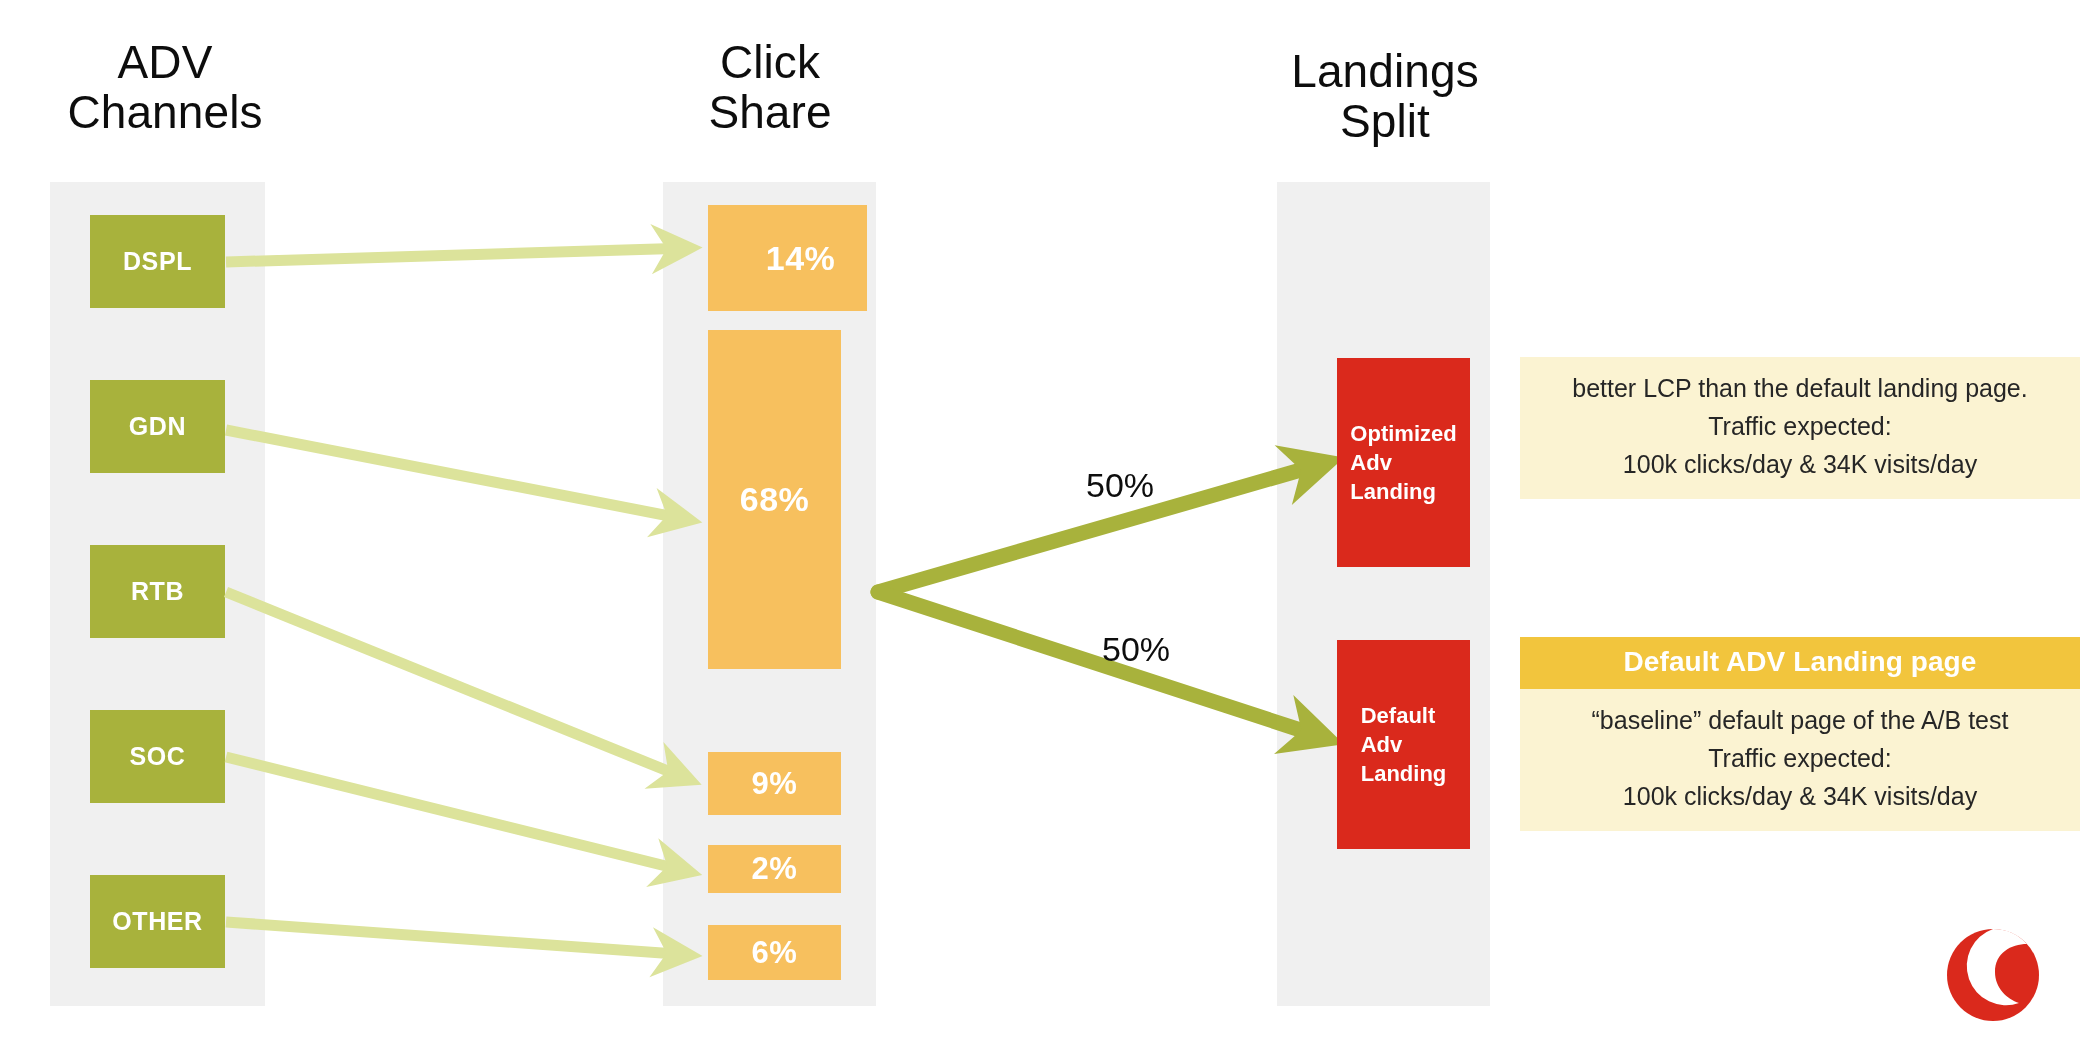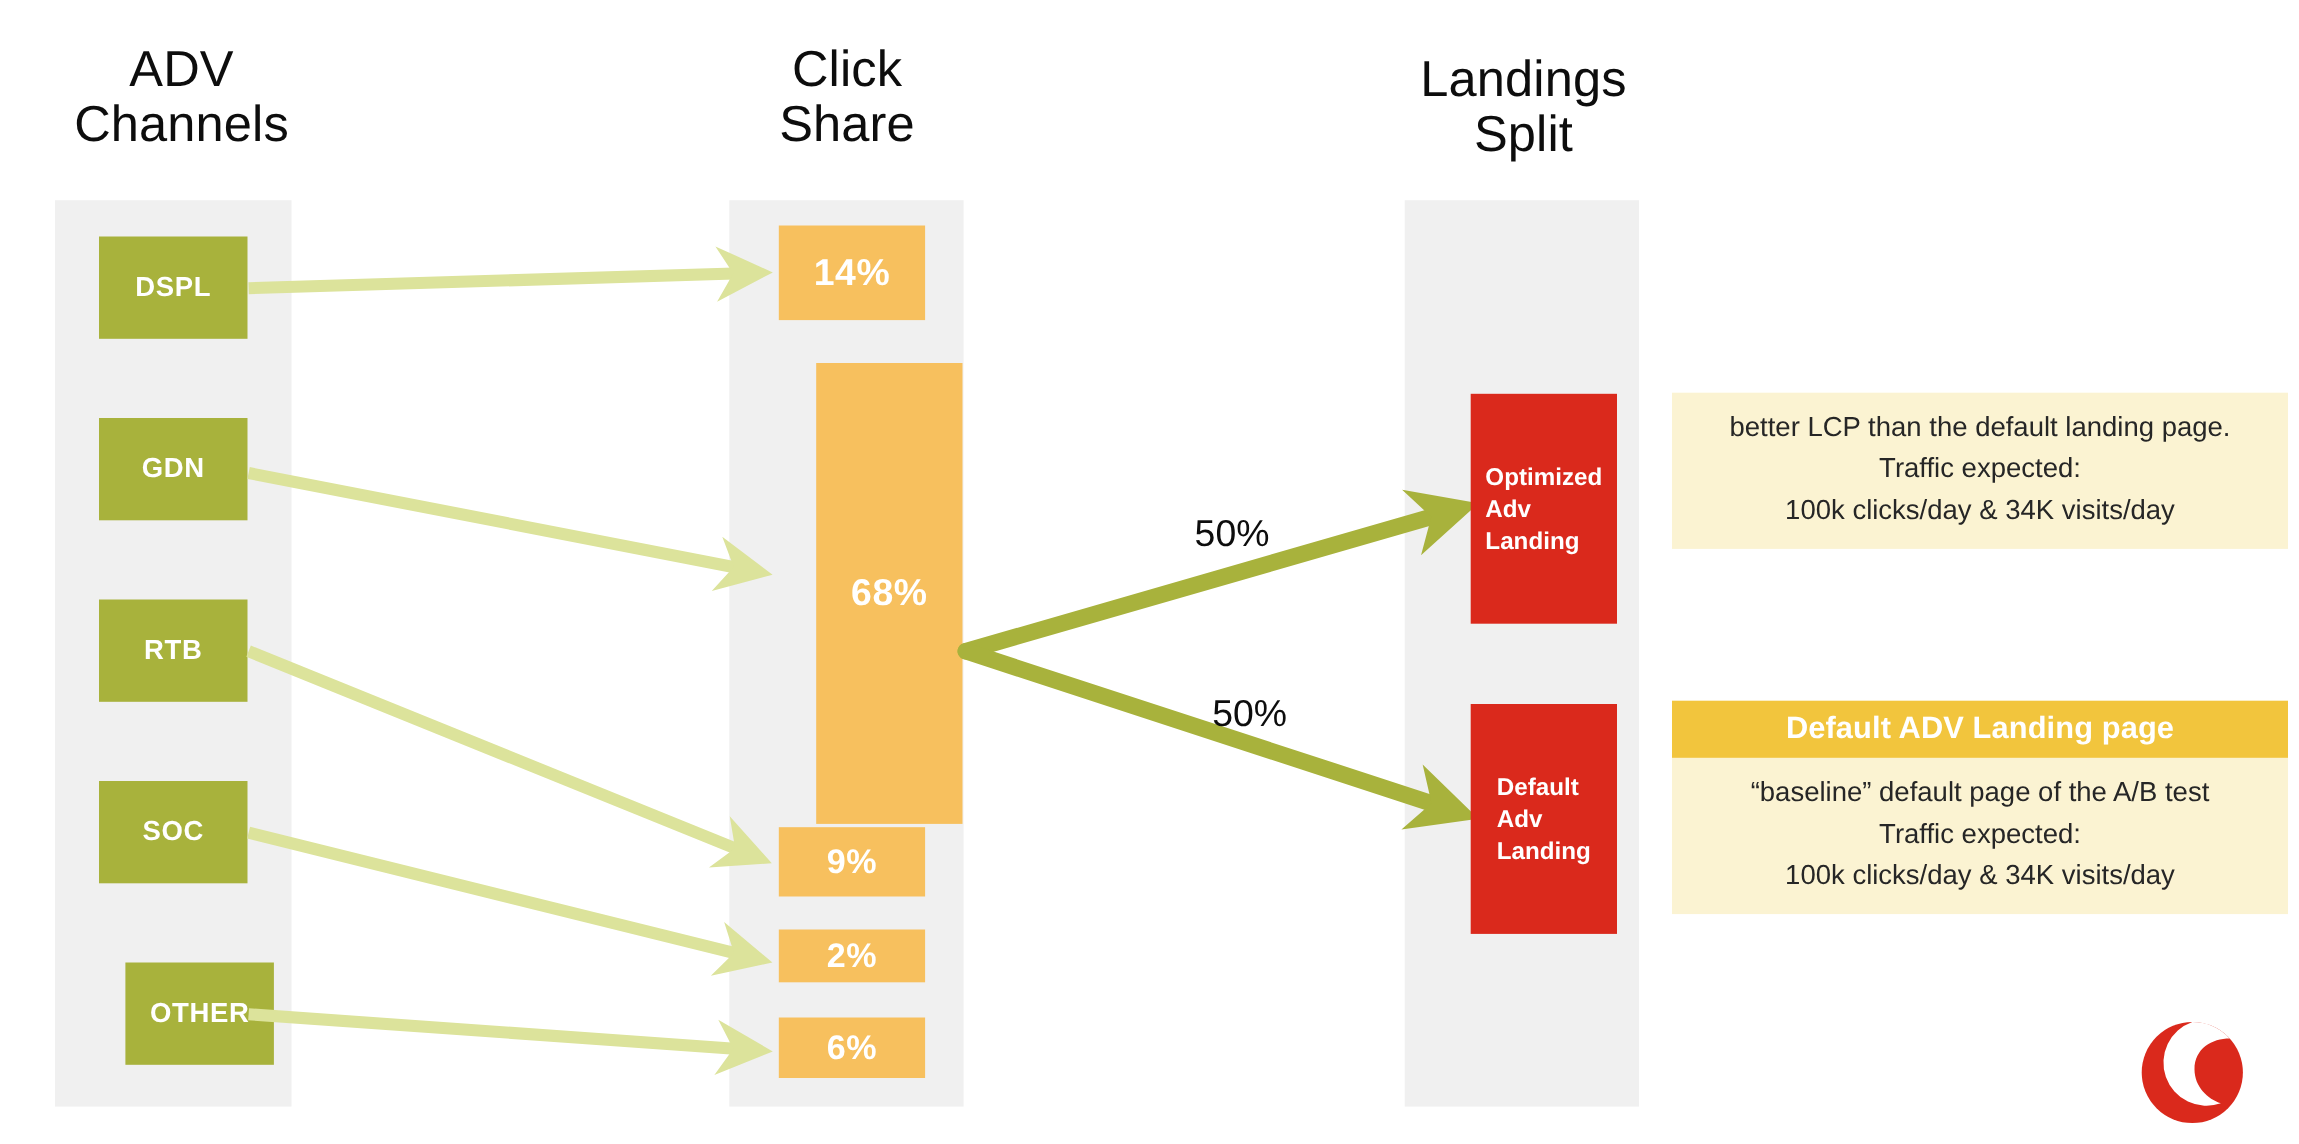--- a/index.html
+++ b/index.html
@@ -157,28 +157,28 @@
   </div>
   <div class="chan-box" style="top:380px;height:93px;">
     <span>GDN</span>
   </div>
   <div class="chan-box" style="top:710px;height:93px;">
     <span>SOC</span>
   </div>
   <div class="chan-box" style="top:545px;height:93px;">
     <span>RTB</span>
   </div>
-  <div class="chan-box" style="top:875px;height:93px;margin-left:24px;">
+  <div class="chan-box" style="top:875px;height:93px;">
     <span>OTHER</span>
   </div>
 
-  <div class="share-bar" style="top:205px;height:86px;">
+  <div class="share-bar" style="top:205px;height:106px;padding-left:26px;">
     <span class="pct">14%</span>
   </div>
-  <div class="share-bar" style="top:330px;height:419px;margin-left:34px;">
+  <div class="share-bar" style="top:330px;height:339px;">
     <span class="pct">68%</span>
   </div>
   <div class="share-bar small" style="top:752px;height:63px;">
     <span class="pct">9%</span>
   </div>
   <div class="share-bar small" style="top:845px;height:48px;">
     <span class="pct">2%</span>
   </div>
   <div class="share-bar small" style="top:925px;height:55px;">
     <span class="pct">6%</span>

